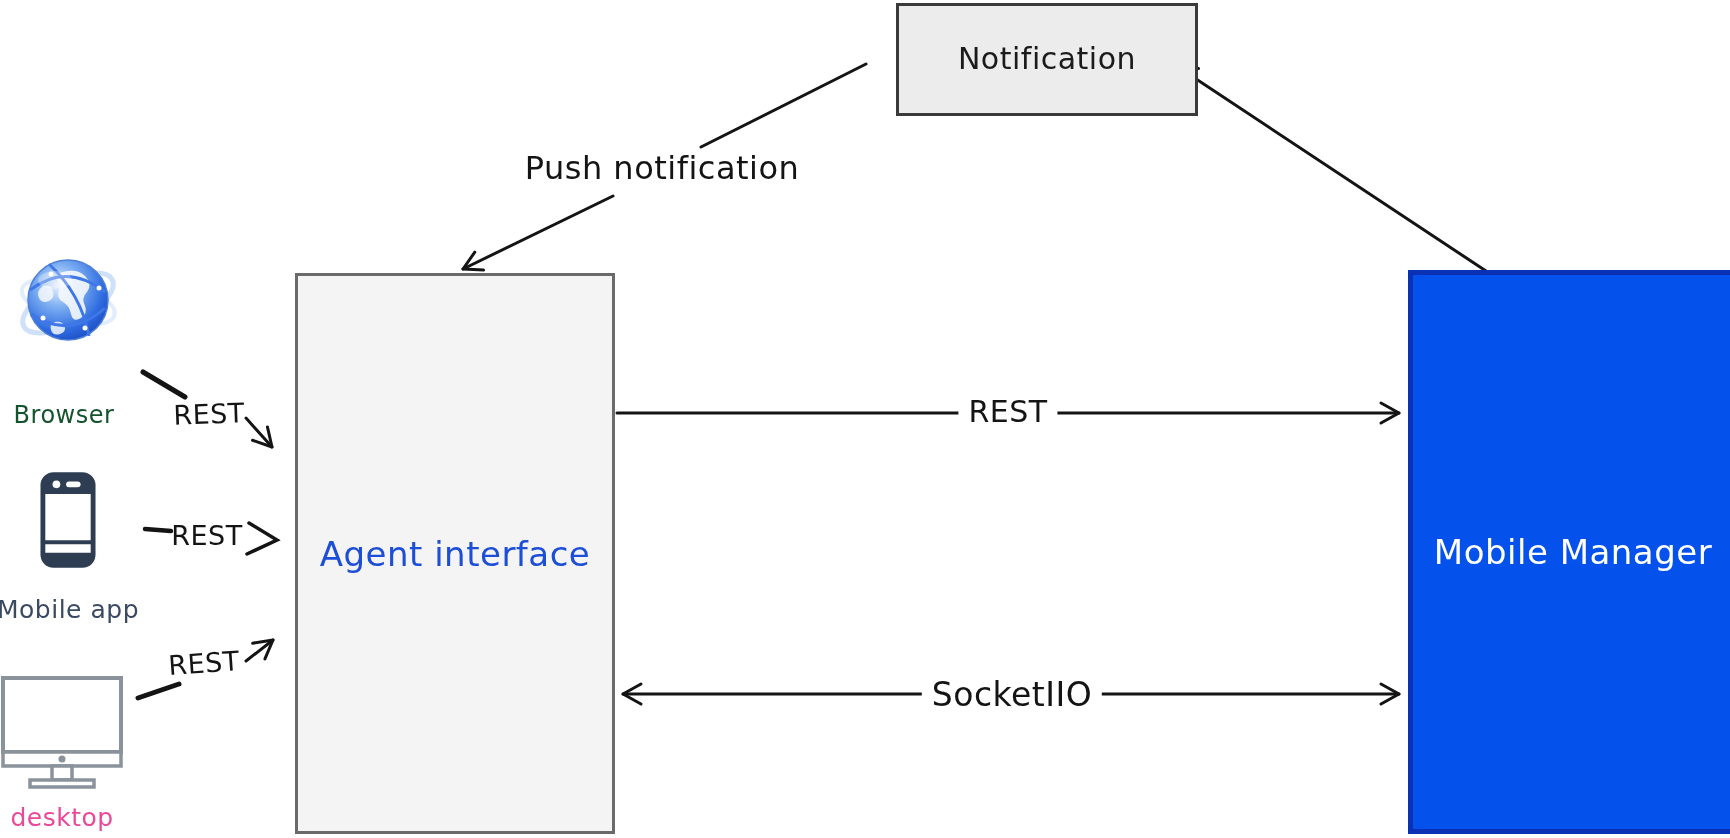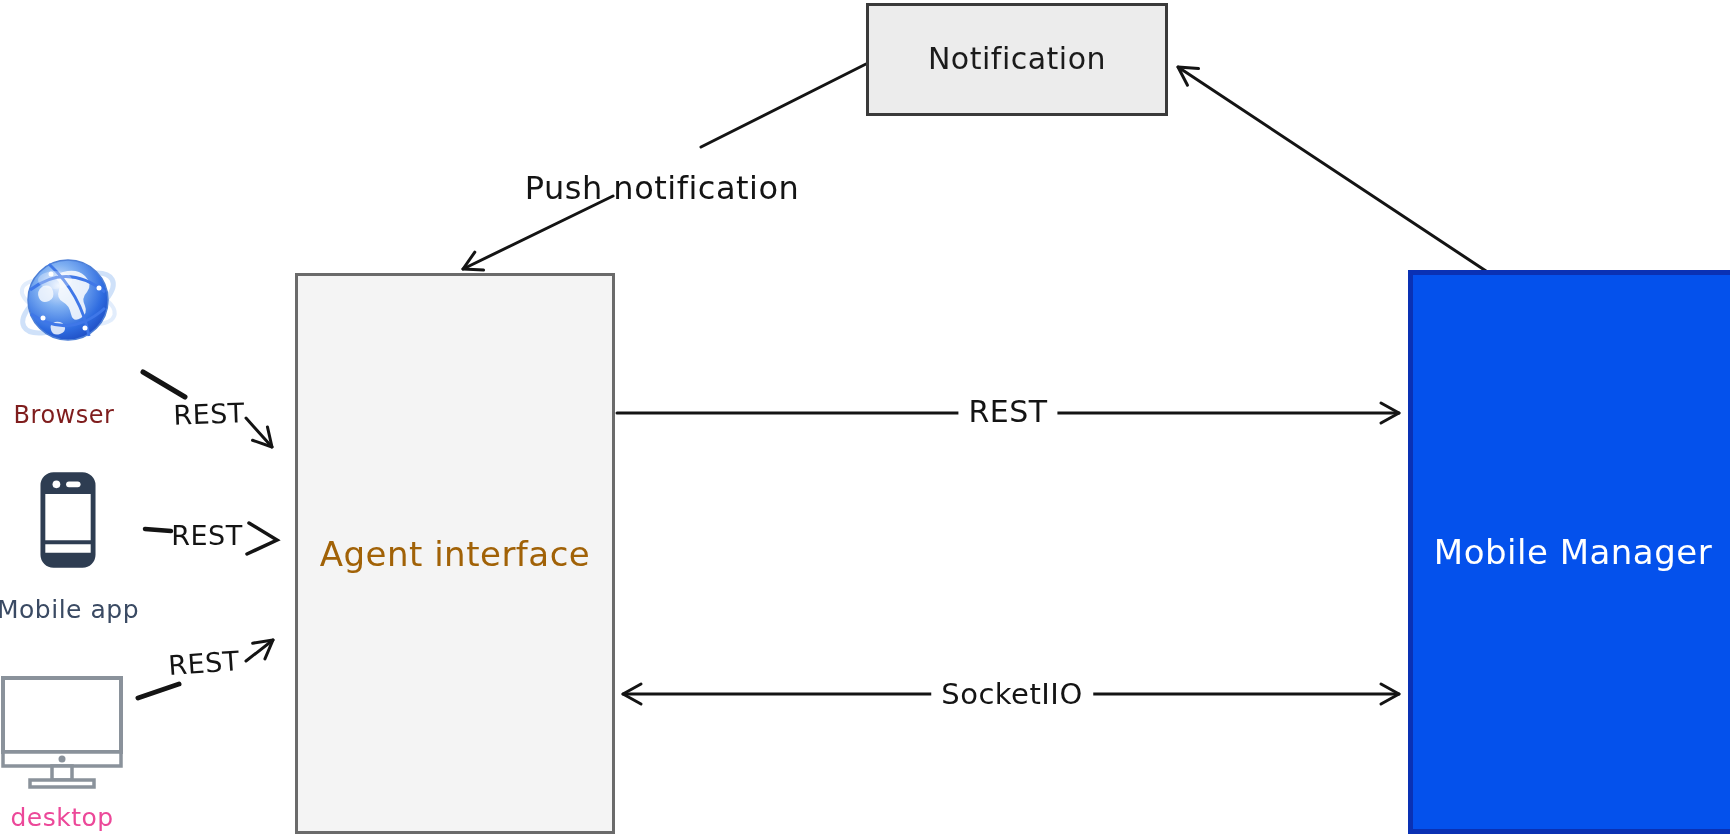--- a/index.html
+++ b/index.html
@@ -17,56 +17,56 @@
   .node {
     position: absolute;
     box-sizing: border-box;
     display: flex;
     align-items: center;
     justify-content: center;
     text-align: center;
     letter-spacing: 0.5px;
   }
   .node-notification {
-    left: 866px; top: 3px; width: 302px; height: 113px;
+    left: 896px; top: 3px; width: 302px; height: 113px;
     background: #ececec; border: 3px solid #3a3a3a;
     font-size: 30px; line-height: 1.35; color: #1b1b1b;
   }
   .node-agent-interface {
     left: 295px; top: 273px; width: 320px; height: 561px;
     background: #f4f4f4; border: 3px solid #6a6a6a;
-    font-size: 34px; color: #a16207;
+    font-size: 34px; color: #1d4ed8;
   }
   .node-agent-manager {
     left: 1408px; top: 270px; width: 330px; height: 564px;
     background: #0451ec; border: 5px solid #0a31b4;
     font-size: 34px; color: #ffffff;
   }
 
   .edge-label {
     position: absolute;
     transform: translate(-50%, -50%);
     white-space: nowrap;
     letter-spacing: 0.5px;
     color: #141414;
   }
-  .lbl-push         { left: 662px;  top: 168px; font-size: 32px; margin-top: 20px; }
+  .lbl-push         { left: 662px;  top: 168px; font-size: 32px; }
   .lbl-rest-main    { left: 1008px; top: 411px; font-size: 30px; background: #ffffff; padding: 0 10px; }
-  .lbl-socket       { left: 1012px; top: 694px; font-size: 29px; background: #ffffff; padding: 0 10px; }
+  .lbl-socket       { left: 1012px; top: 694px; font-size: 33px; background: #ffffff; padding: 0 10px; }
   .lbl-rest-browser { left: 209px;  top: 414px; font-size: 27px; transform: translate(-50%,-50%) rotate(-2deg); }
   .lbl-rest-mobile  { left: 207px;  top: 535px; font-size: 27px; }
   .lbl-rest-desktop { left: 204px;  top: 663px; font-size: 27px; transform: translate(-50%,-50%) rotate(-4deg); }
 
   .client-label {
     position: absolute;
     transform: translate(-50%, -50%);
     white-space: nowrap;
     letter-spacing: 0.5px;
   }
-  .lbl-browser { left: 64px; top: 415px; font-size: 24px; color: #7f1d1d; }
+  .lbl-browser { left: 64px; top: 415px; font-size: 24px; color: #14532d; }
   .lbl-mobile  { left: 68px; top: 609px; font-size: 25px; color: #3a4a63; }
   .lbl-desktop { left: 62px; top: 817px; font-size: 25px; color: #ec4899; }
 
   .icon { position: absolute; }
   .icon-globe   { left: 15px; top: 250px; }
   .icon-phone   { left: 40px; top: 471px; }
   .icon-monitor { left: 0px;  top: 675px; }
 </style>
 </head>
 <body>

